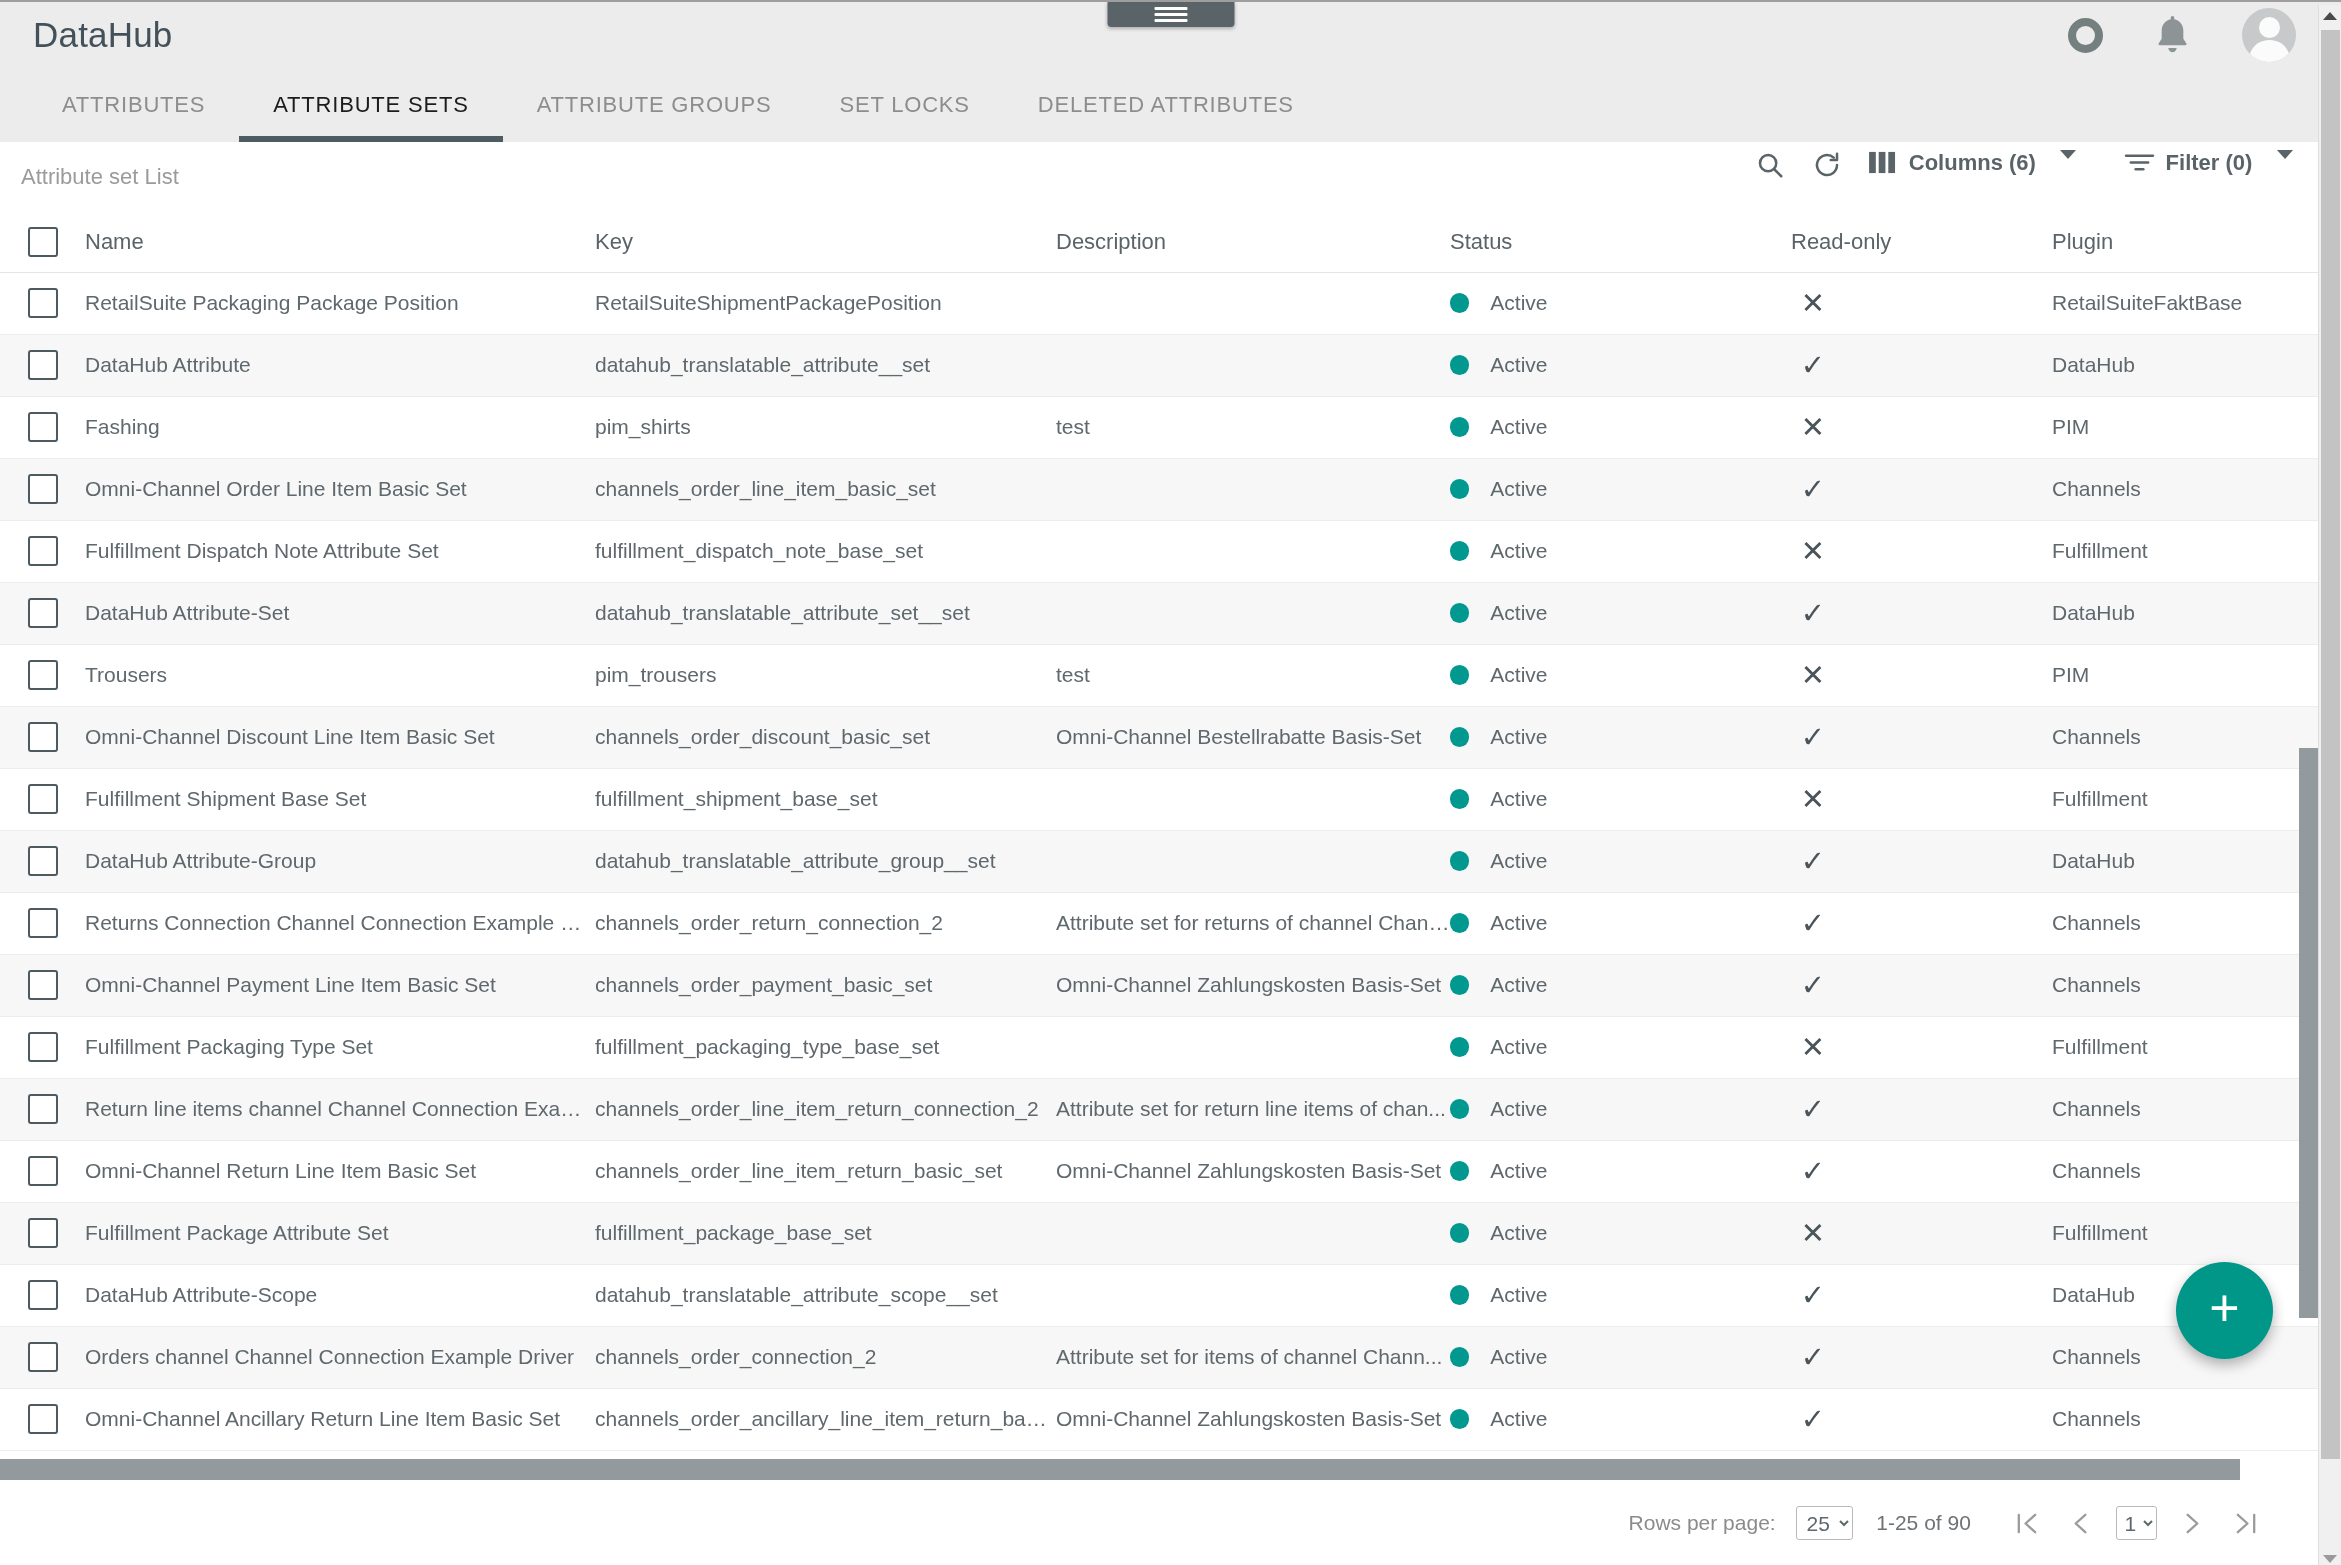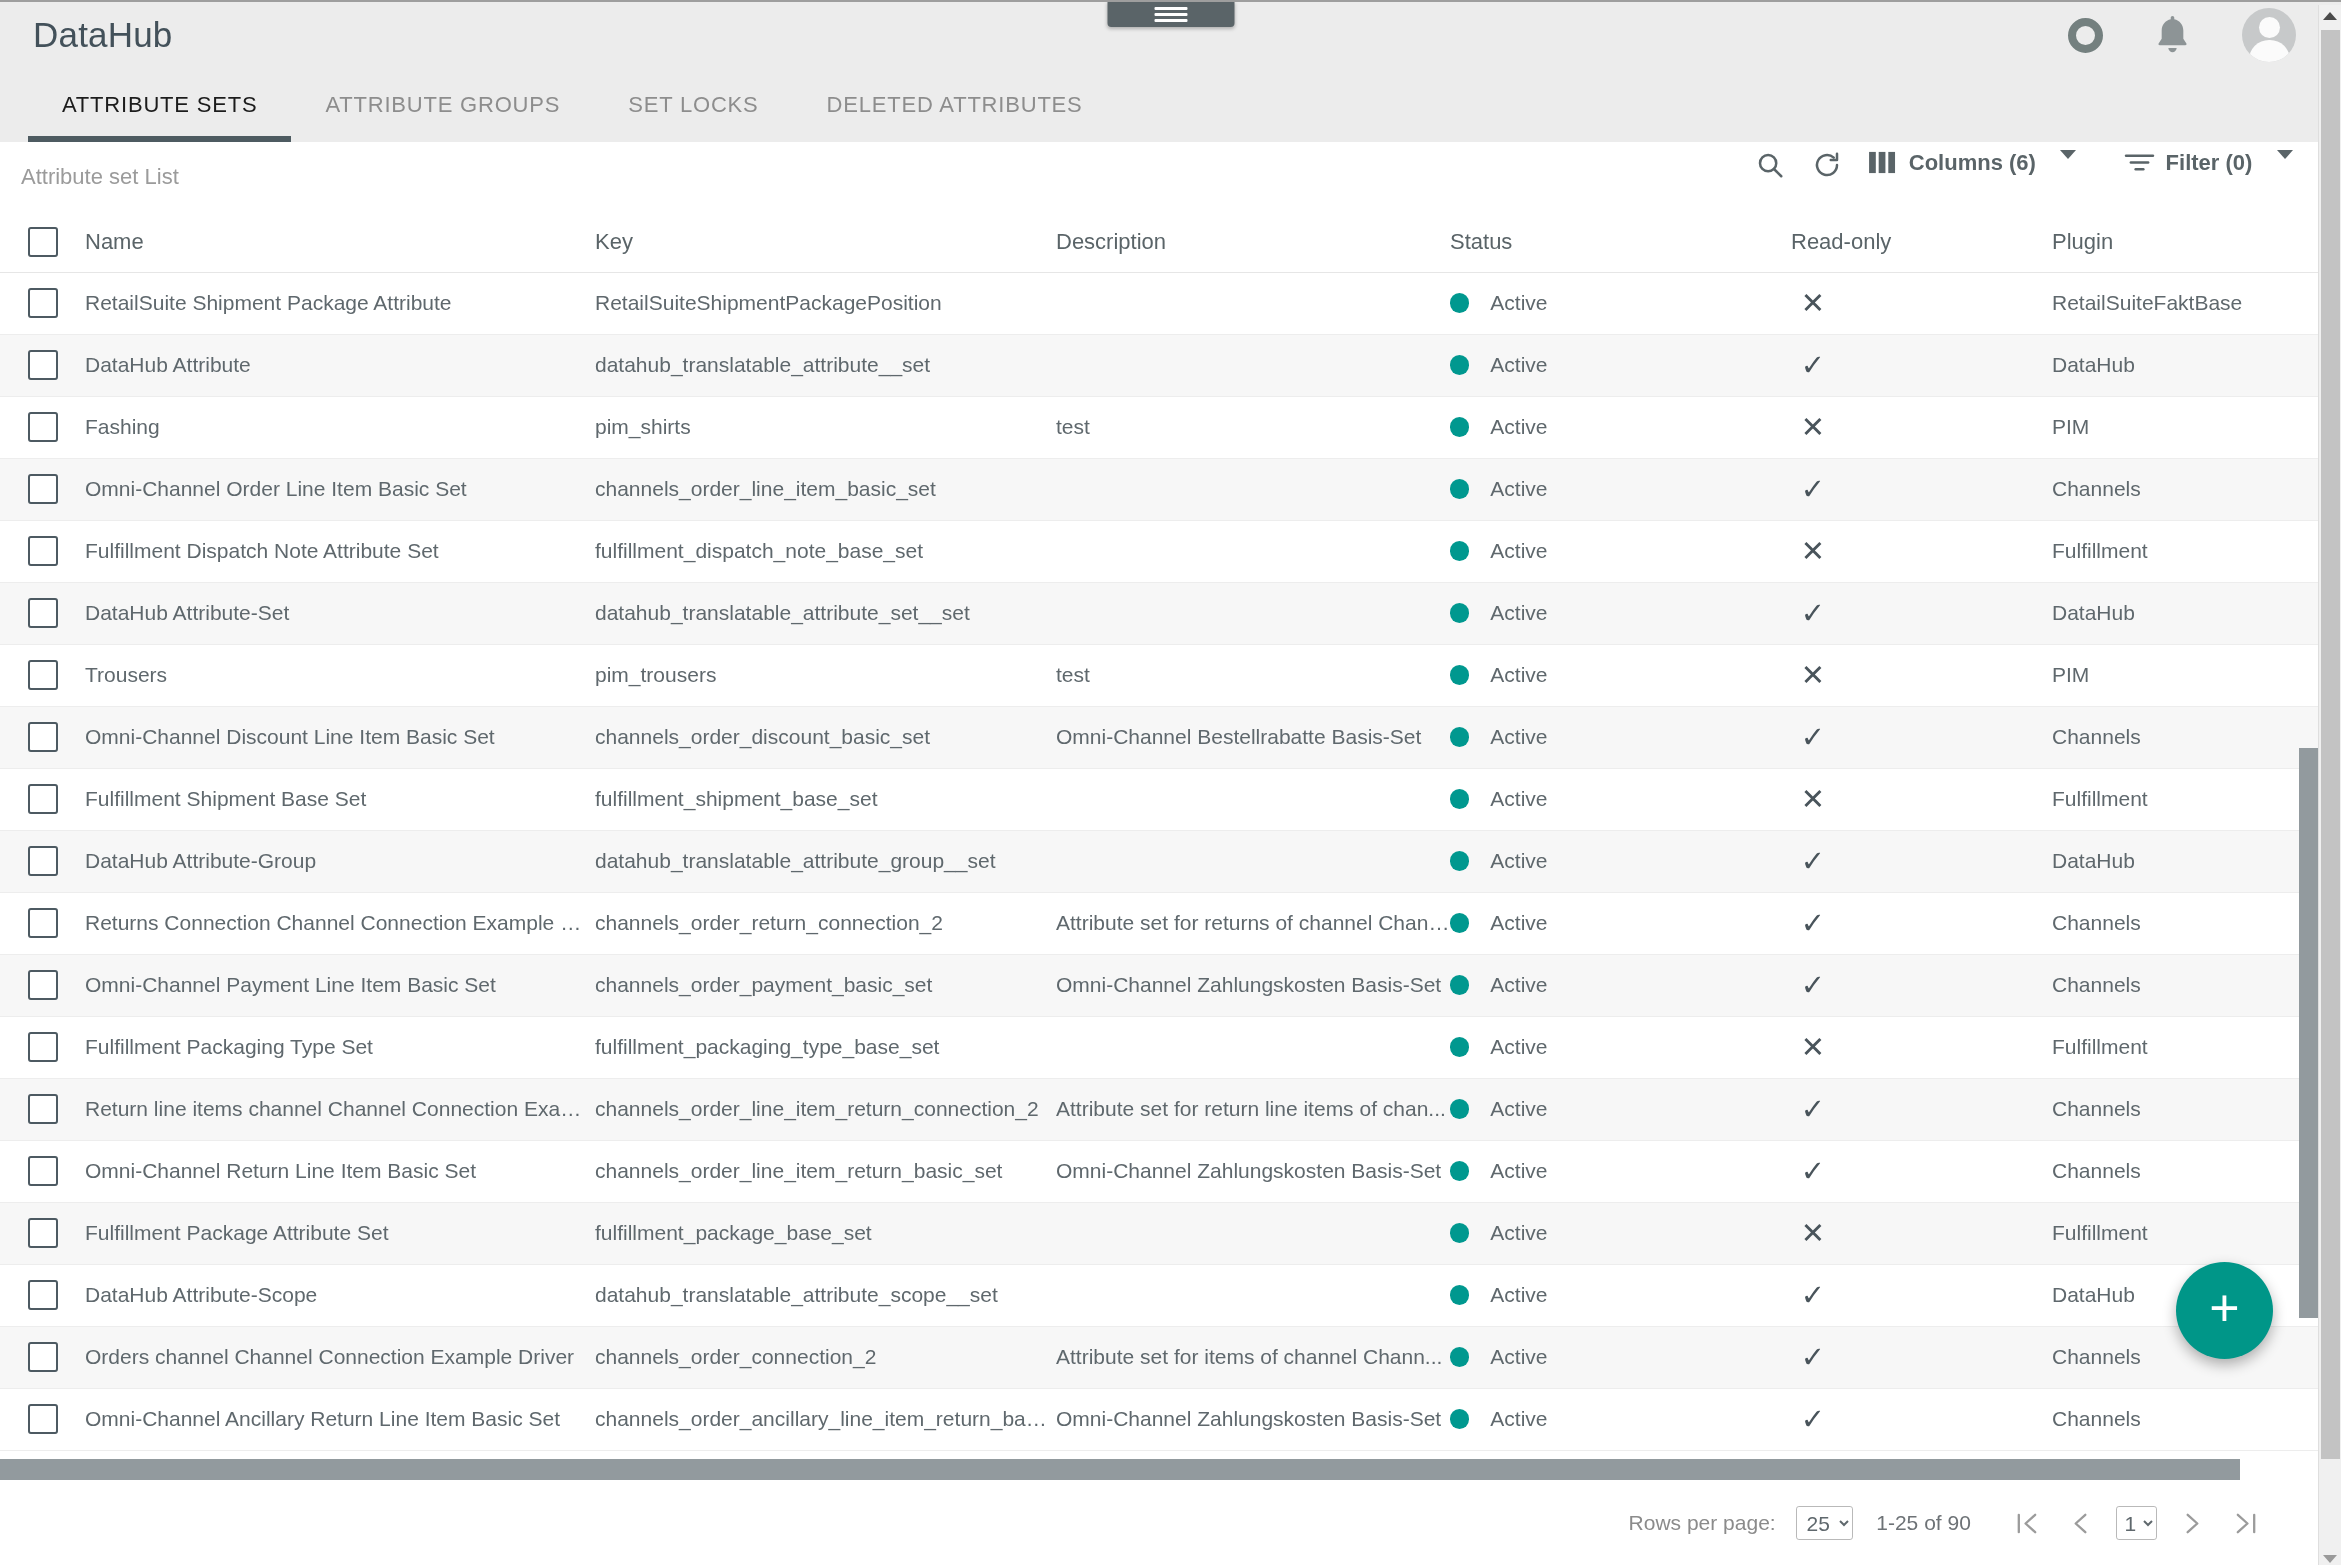--- a/index.html
+++ b/index.html
@@ -283,20 +283,21 @@
         </svg>
       </div>
       <div class="avatar">
         <span class="head"></span>
         <span class="body"></span>
       </div>
     </div>
   </div>
 
   <div class="tabsbar">
+    <div class="tab">ATTRIBUTES</div>
     <div class="tab active">ATTRIBUTE SETS</div>
     <div class="tab">ATTRIBUTE GROUPS</div>
     <div class="tab">SET LOCKS</div>
     <div class="tab">DELETED ATTRIBUTES</div>
   </div>
 
   <div class="listbar">
     <div class="list-title">Attribute set List</div>
     <div class="listbar-spacer"></div>
     <div class="tools">
@@ -363,21 +364,21 @@
             <th>Key</th>
             <th>Description</th>
             <th>Status</th>
             <th>Read-only</th>
             <th>Plugin</th>
           </tr>
         </thead>
         <tbody id="tbody">
             <tr>
               <td class="chk-cell"><span class="checkbox"></span></td>
-              <td>RetailSuite Shipment Package Attribute</td>
+              <td>RetailSuite Packaging Package Position</td>
               <td>RetailSuiteShipmentPackagePosition</td>
               <td></td>
               <td>
                 <div class="status-cell">
                   <span class="dot"></span>
                   <span>Active</span>
                 </div>
               </td>
               <td class="ro-cell"><span class="ro-mark">✕</span></td>
               <td>RetailSuiteFaktBase</td>

